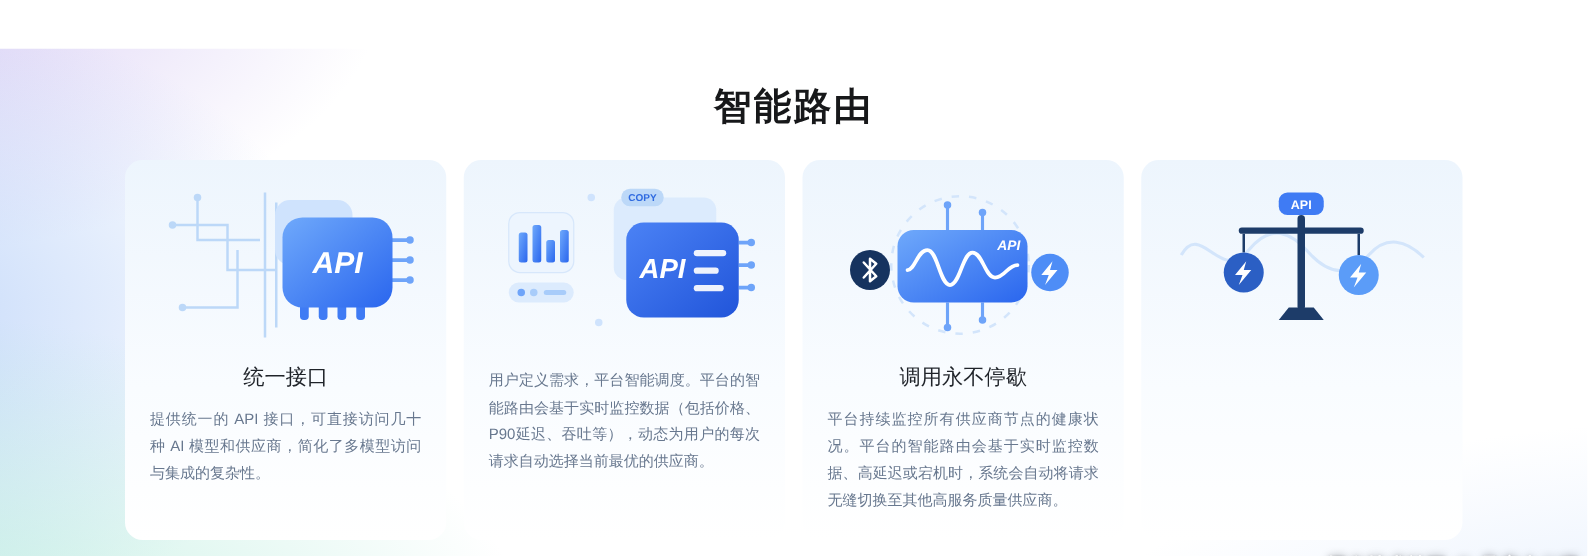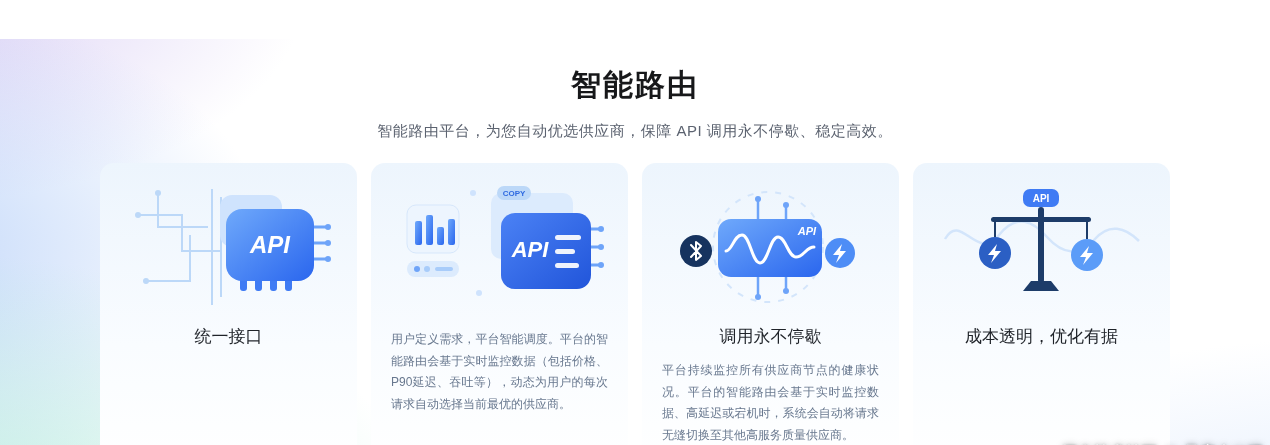--- a/index.html
+++ b/index.html
@@ -44,21 +44,20 @@
     text-shadow:0 1px 3px rgba(0,0,0,.7),0 0 7px rgba(0,0,0,.4);
   }
   svg text{font-family:"Liberation Sans","DejaVu Sans",sans-serif;}
 </style>
 </head>
 <body>
 
 <div class="page">
 
   <div class="title">智能路由</div>
-  <div class="subtitle">智能路由平台，为您自动优选供应商，保障 API 调用永不停歇、稳定高效。</div>
 
   <div class="cards">
 
     <div class="card">
       <div class="illus">
         <svg viewBox="0 0 210 140" width="210" height="140">
           <defs>
             <linearGradient id="g1" x1="0" y1="0" x2="1" y2="1">
               <stop offset="0" stop-color="#6fa9fb"></stop>
                 <stop offset="1" stop-color="#2a66ee"></stop>
@@ -91,20 +90,21 @@
           <g fill="#6ea4f9">
             <circle cx="204" cy="50" r="3"></circle>
               <circle cx="204" cy="66" r="3"></circle>
               <circle cx="204" cy="82" r="3"></circle>
           </g>
           <rect x="102" y="32" width="88" height="72" rx="16" fill="url(#g1)"></rect>
           <text x="146" y="76" text-anchor="middle" font-size="24" font-weight="bold" font-style="italic" fill="#ffffff">API</text>
         </svg>
       </div>
       <div class="card-title">统一接口</div>
+      <div class="card-desc">提供统一的 API 接口，可直接访问几十种 AI 模型和供应商，简化了多模型访问与集成的复杂性。</div>
     </div>
 
     <div class="card">
       <div class="illus">
         <svg viewBox="0 0 210 140" width="210" height="140">
           <defs>
             <linearGradient id="g2a" x1="0" y1="0" x2="1" y2="1">
               <stop offset="0" stop-color="#6fa9fb"></stop>
                 <stop offset="1" stop-color="#2a66ee"></stop>
             </linearGradient>
@@ -214,19 +214,18 @@
             <circle cx="58" cy="76" r="16" fill="#2b5fc4"></circle>
             <polygon points="60,67 51,78 57,78 54,86 64,74 58,74" fill="#ffffff"></polygon>
           </g>
           <g>
             <circle cx="150" cy="78" r="16" fill="#5b9cf8"></circle>
             <polygon points="152,69 143,80 149,80 146,88 156,76 150,76" fill="#ffffff"></polygon>
           </g>
           <path d="M86 114 H122 L114 104 H94 Z" fill="#1d3c69"></path>
         </svg>
       </div>
-      <div class="card-title">成本透明，优化有据</div>
     </div>
 
   </div>
 
   <div class="watermark">掘金技术社区 @ 是店小二呀</div>
 </div>
 
 </body></html>

